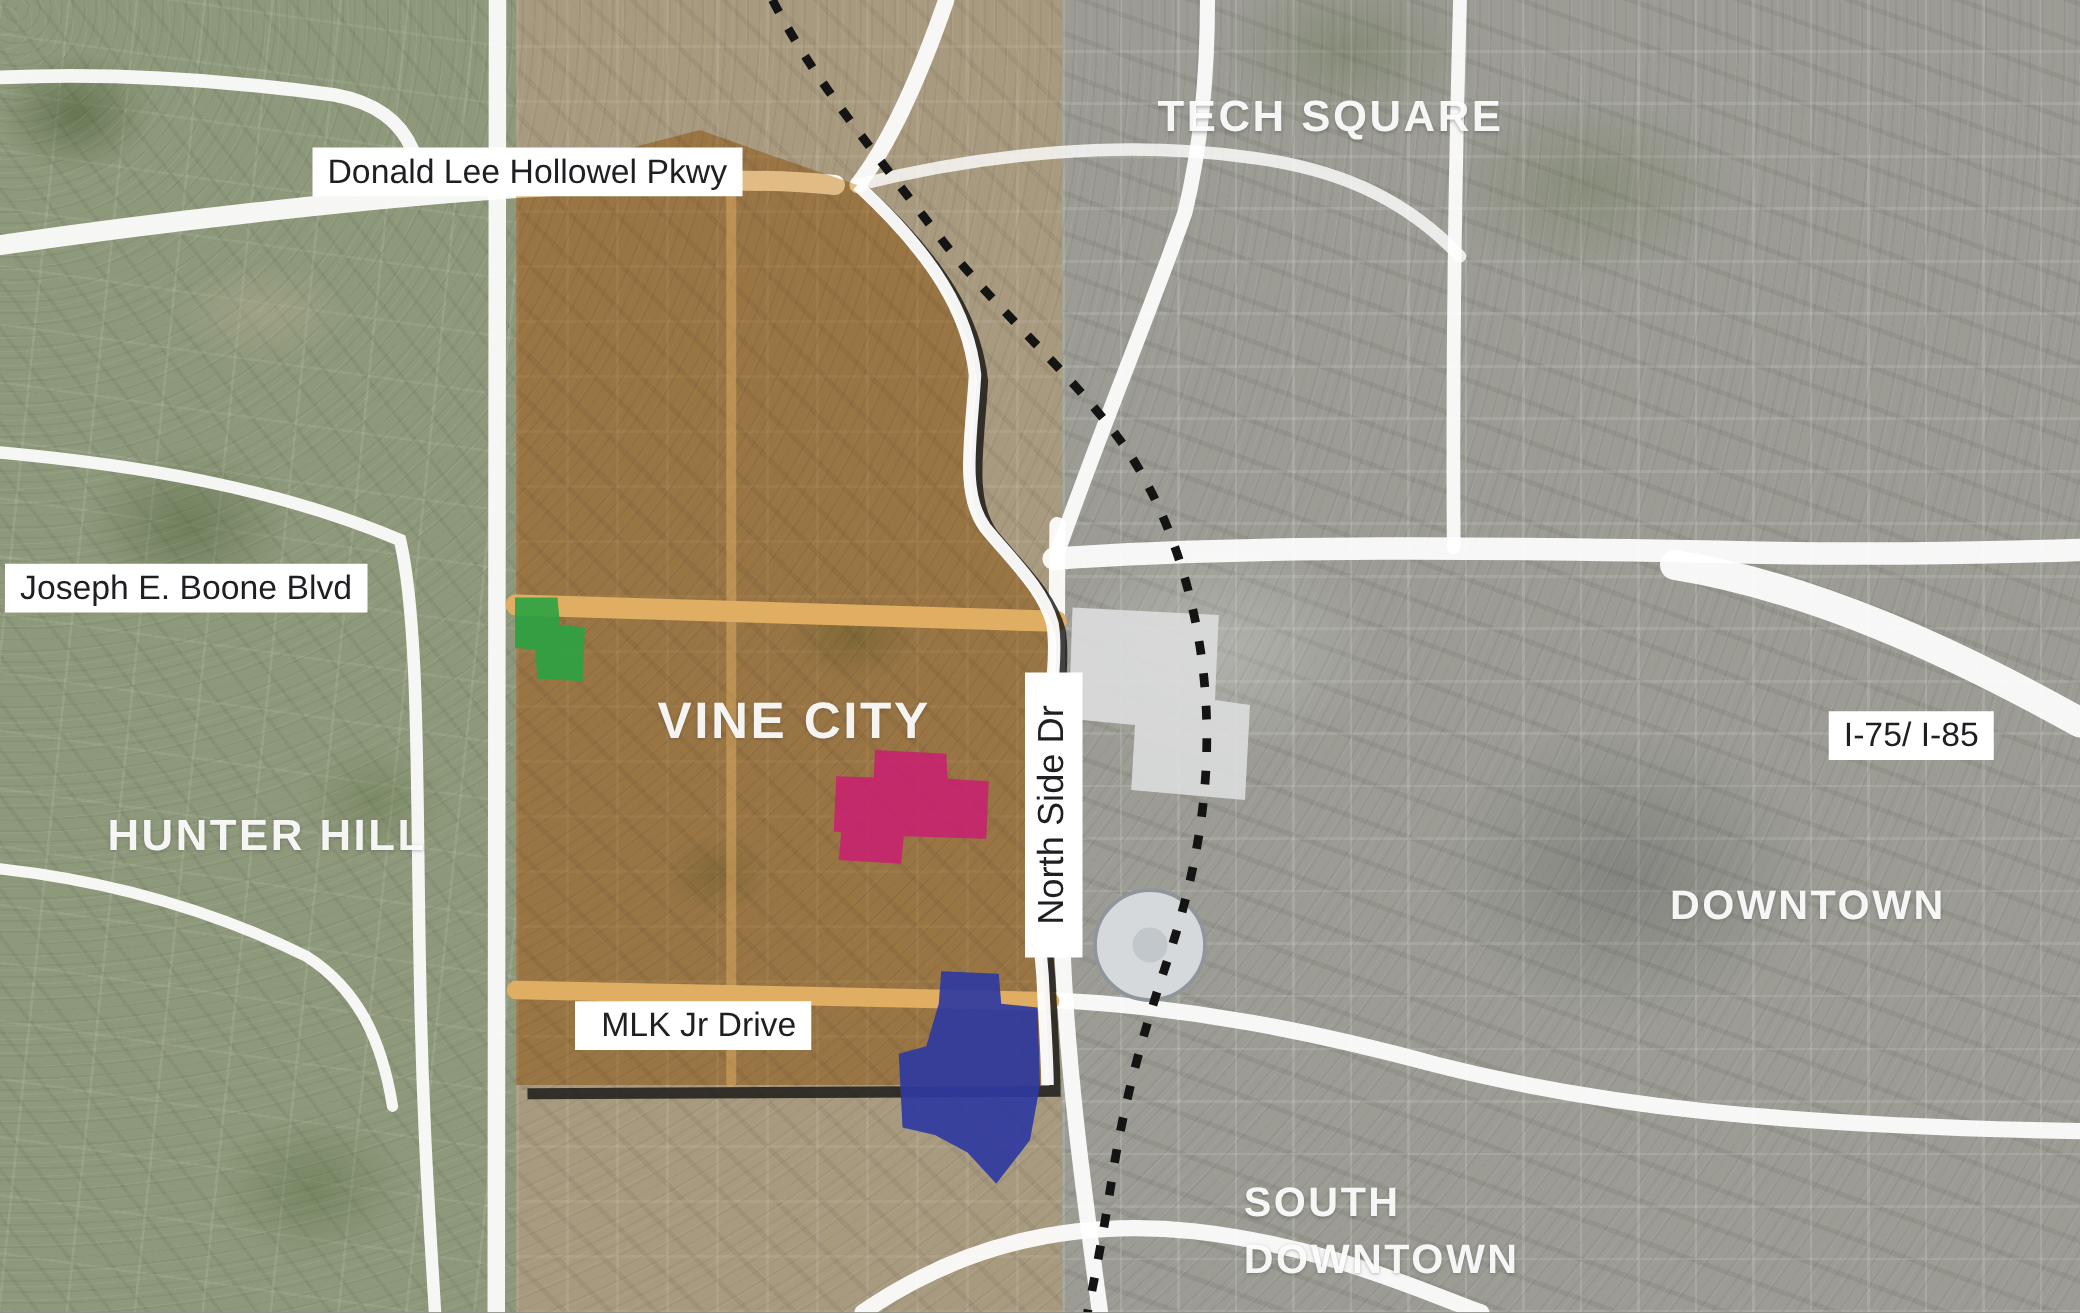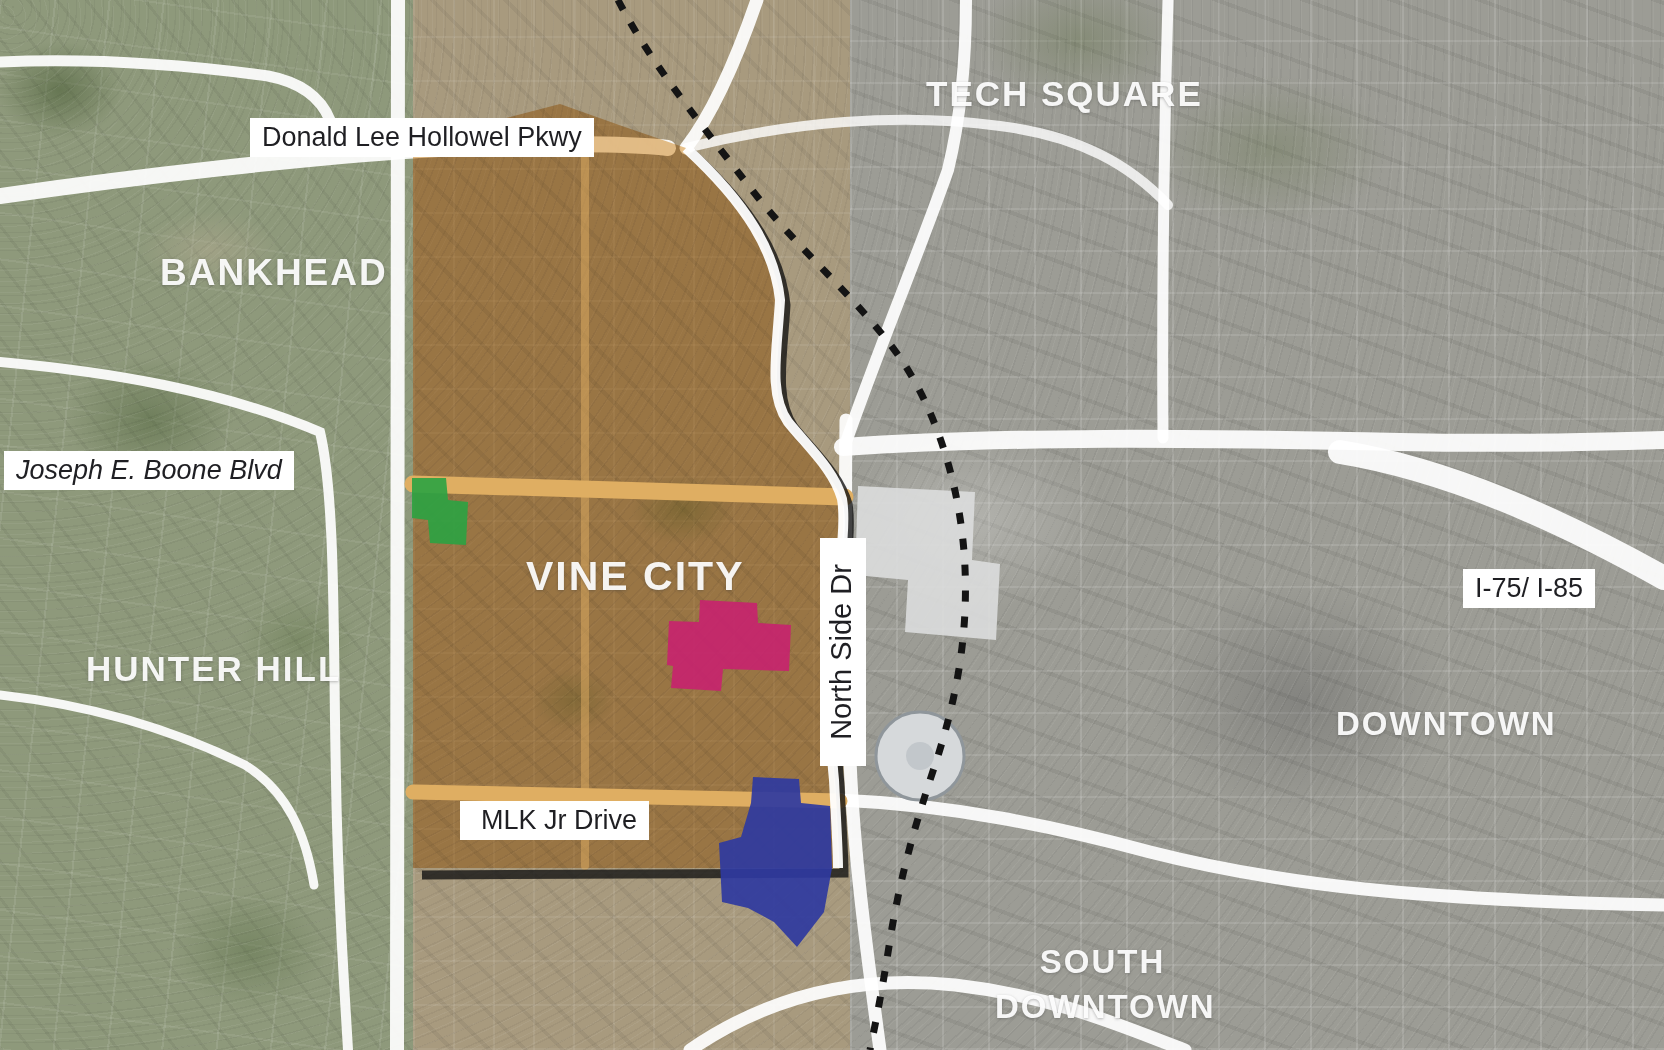--- a/index.html
+++ b/index.html
@@ -74,21 +74,21 @@
   }
   .area-label {
     position:absolute;
     color:rgba(255,255,255,.93);
     font-weight:800;
     letter-spacing:2px;
     white-space:nowrap;
     text-shadow:0 1px 3px rgba(60,60,60,.35);
     text-align:right;
   }
-  .area-label.two-line { text-align:center; white-space:normal; line-height:1.35; }
+  .area-label.two-line { text-align:left; white-space:normal; line-height:1.35; }
   .area-label.two-line span { display:block; }
 </style>
 </head>
 <body>
 
 <div id="map">
 
   <div class="layer terrain-left"></div>
   <div class="layer terrain-mid"></div>
   <div class="layer terrain-right"></div>
@@ -142,29 +142,28 @@
              C 942 422 962 498 965 568 C 968 638 956 700 936 762
              C 916 822 901 872 890 940 C 881 998 874 1030 870 1050" fill="none" stroke-width="7" stroke-dasharray="11 15" stroke="#141414"></path>
 
     <path d="M 412 478 L 446 478 L 448 500 L 468 502 L 466 545 L 430 543 L 428 520 L 412 518 Z" fill-opacity="0.9" fill="#2ba343"></path>
     <path d="M 700 600 L 757 603 L 758 623 L 791 625 L 789 671 L 723 669 L 721 691
              L 671 688 L 673 666 L 667 665 L 669 621 L 699 622 Z" fill-opacity="0.88" fill="#c8206f"></path>
     <path d="M 753 777 L 799 779 L 801 803 L 830 806 L 832 868 L 824 912 L 797 947
              L 774 922 L 748 908 L 722 902 L 719 843 L 741 837 L 751 803 Z" fill-opacity="0.92" fill="#2f3aa0"></path>
   </svg>
 
-  <div class="area-label" style="left:160px; top:252px; font-size:37px;">BANKHEAD</div>
   <div class="area-label" style="left:86px; top:613px; font-size:35px;margin-top:36px;">HUNTER HILL</div>
   <div class="area-label" style="left:526px; top:553px; font-size:41px;">VINE CITY</div>
   <div class="area-label" style="left:926px; top:74px; font-size:35px;">TECH SQUARE</div>
   <div class="area-label" style="left:1336px; top:705px; font-size:33px;">DOWNTOWN</div>
   <div class="area-label two-line" style="left:995px; top:940px; width:215px; font-size:33px;">
     <span>SOUTH</span>
     <span>DOWNTOWN</span>
   </div>
 
   <div class="road-label" style="left:250px; top:118px;">Donald Lee Hollowel Pkwy</div>
-  <div class="road-label" style="left:4px; top:451px;font-style:italic;">Joseph E. Boone Blvd</div>
+  <div class="road-label" style="left:4px; top:451px;">Joseph E. Boone Blvd</div>
   <div class="road-label" style="left:460px; top:801px;padding-left:21px;">MLK Jr Drive</div>
   <div class="road-label" style="left:1463px; top:569px;">I-75/ I-85</div>
   <div class="road-label vertical" style="left:820px; top:766px; font-size:29px;">North Side Dr</div>
 
 </div>
 
 </body></html>

